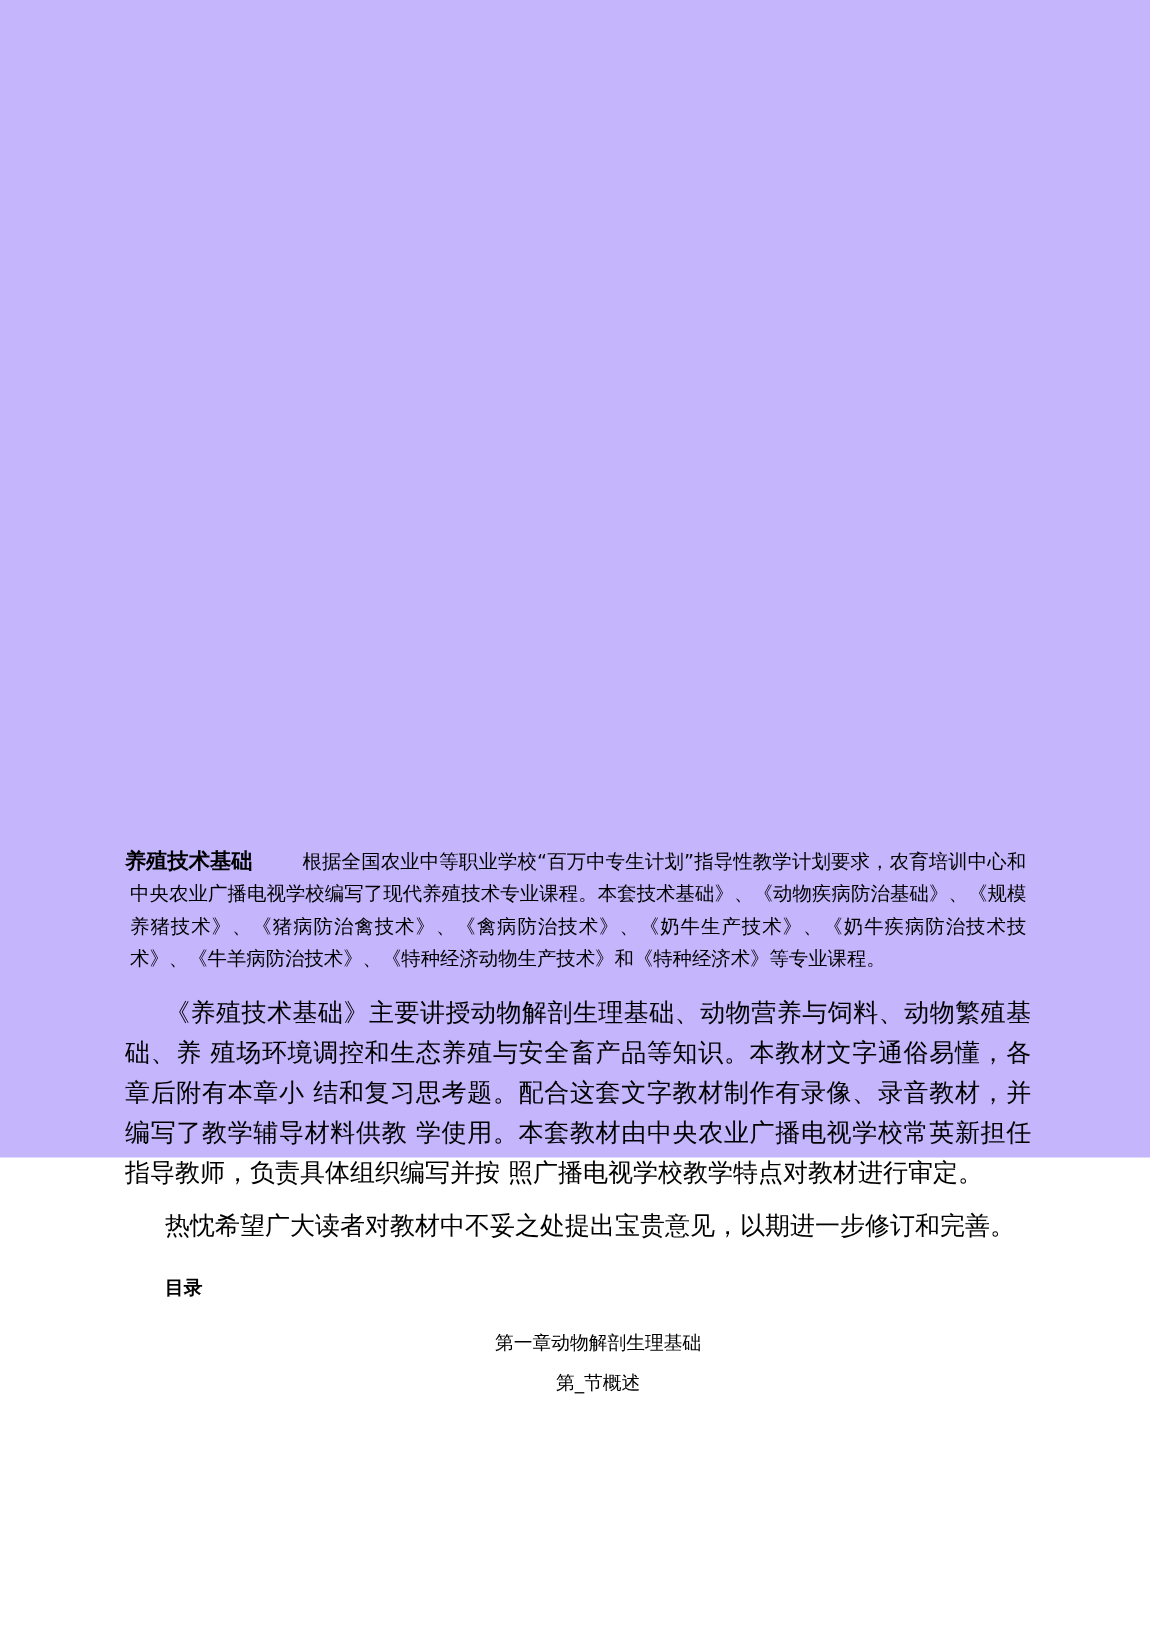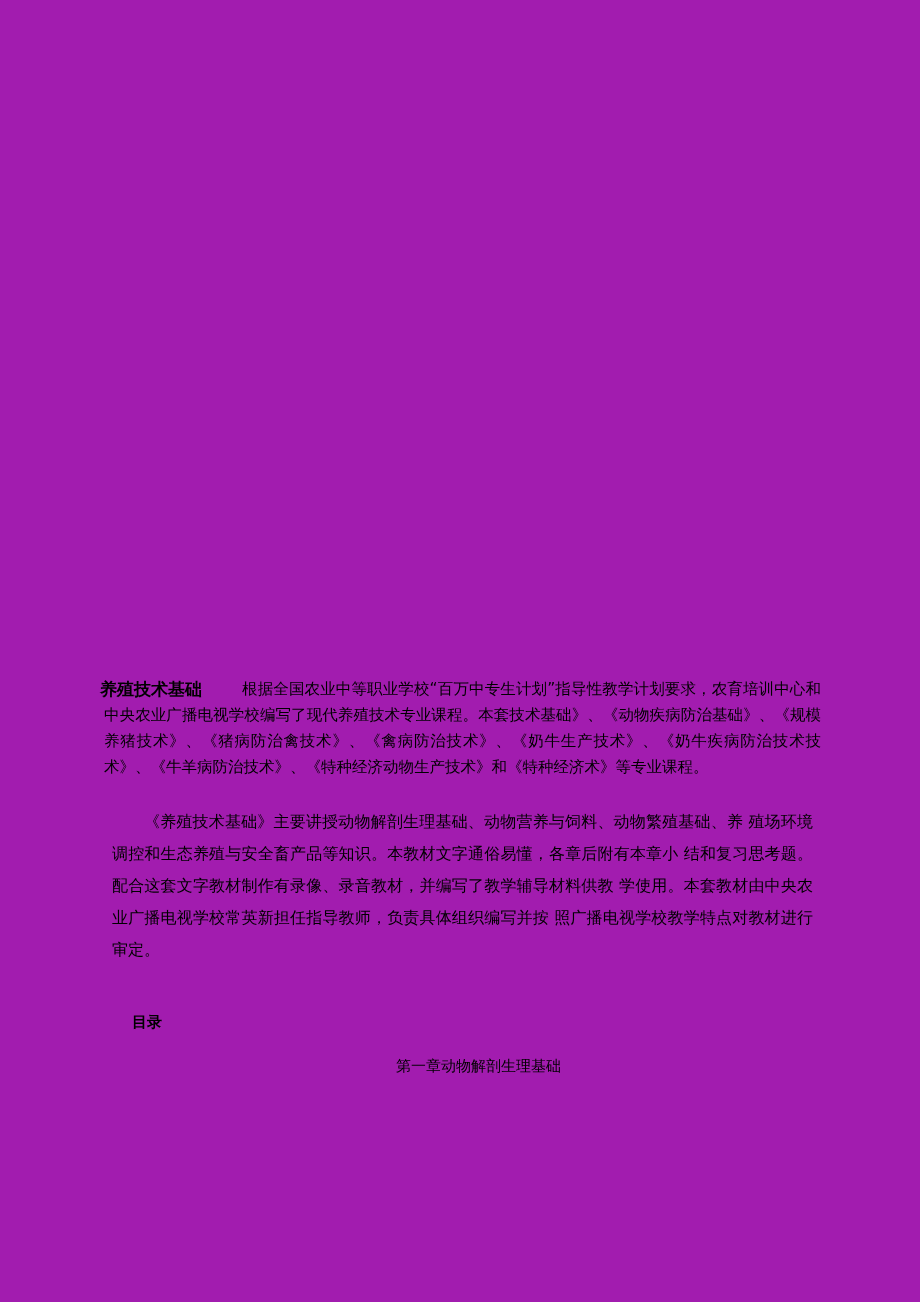--- a/index.html
+++ b/index.html
@@ -11,22 +11,22 @@
     width: 920px;
     height: 1302px;
     font-family: "DejaVu Sans", "Liberation Sans", sans-serif;
     color: #000000;
     position: relative;
     overflow: hidden;
   }
   .page {
     position: relative;
     width: 920px;
-    height: 1302px;
-    background: #a21caf;
+    height: 926px;
+    background: #c4b5fd;
   }
   .content {
     position: absolute;
     left: 100px;
     top: 672px;
     width: 725px;
   }
   
   .lead-block {
     float: left;
@@ -37,24 +37,24 @@
     font-weight: bold;
     font-size: 17px;
     line-height: 26px;
     letter-spacing: 0px;
   }
   .lead-rest {
     font-size: 15.5px;
     line-height: 26px;
   }
   .para {
-    font-size: 16px;
+    font-size: 20px;
     line-height: 32px;
     text-align: justify;
-    margin: 12px;
+    margin: 0;
   }
   .para-first {
     font-size: 15.5px;
     line-height: 26px;
     text-align: justify;
     margin: 4px;
   }
   .para-indent {
     text-indent: 32px;
   }
@@ -90,23 +90,25 @@
       <p class="para-first">根据全国农业中等职业学校“百万中专生计划”指导性教学计划要求，农育培训中心和中央农业广播电视学校编写了现代养殖技术专业课程。本套技术基础》、《动物疾病防治基础》、《规模养猪技术》、《猪病防治禽技术》、《禽病防治技术》、《奶牛生产技术》、《奶牛疾病防治技术技术》、《牛羊病防治技术》、《特种经济动物生产技术》和《特种经济术》等专业课程。</p>
       <div class="clear"></div>
     </div>
 
     <div class="spacer-1"></div>
 
     <p class="para para-indent">《养殖技术基础》主要讲授动物解剖生理基础、动物营养与饲料、动物繁殖基础、养 殖场环境调控和生态养殖与安全畜产品等知识。本教材文字通俗易懂，各章后附有本章小 结和复习思考题。配合这套文字教材制作有录像、录音教材，并编写了教学辅导材料供教 学使用。本套教材由中央农业广播电视学校常英新担任指导教师，负责具体组织编写并按 照广播电视学校教学特点对教材进行审定。</p>
 
     <div class="spacer-1"></div>
 
+    <p class="para para-indent">热忱希望广大读者对教材中不妥之处提出宝贵意见，以期进一步修订和完善。</p>
 
     <div class="spacer-2"></div>
 
     <p class="toc-heading">目录</p>
 
     <div class="toc-gap"></div>
 
     <p class="toc-item">第一章动物解剖生理基础</p>
+    <p class="toc-item">第_节概述</p>
 
   </div>
 </div>
 
 </body></html>

